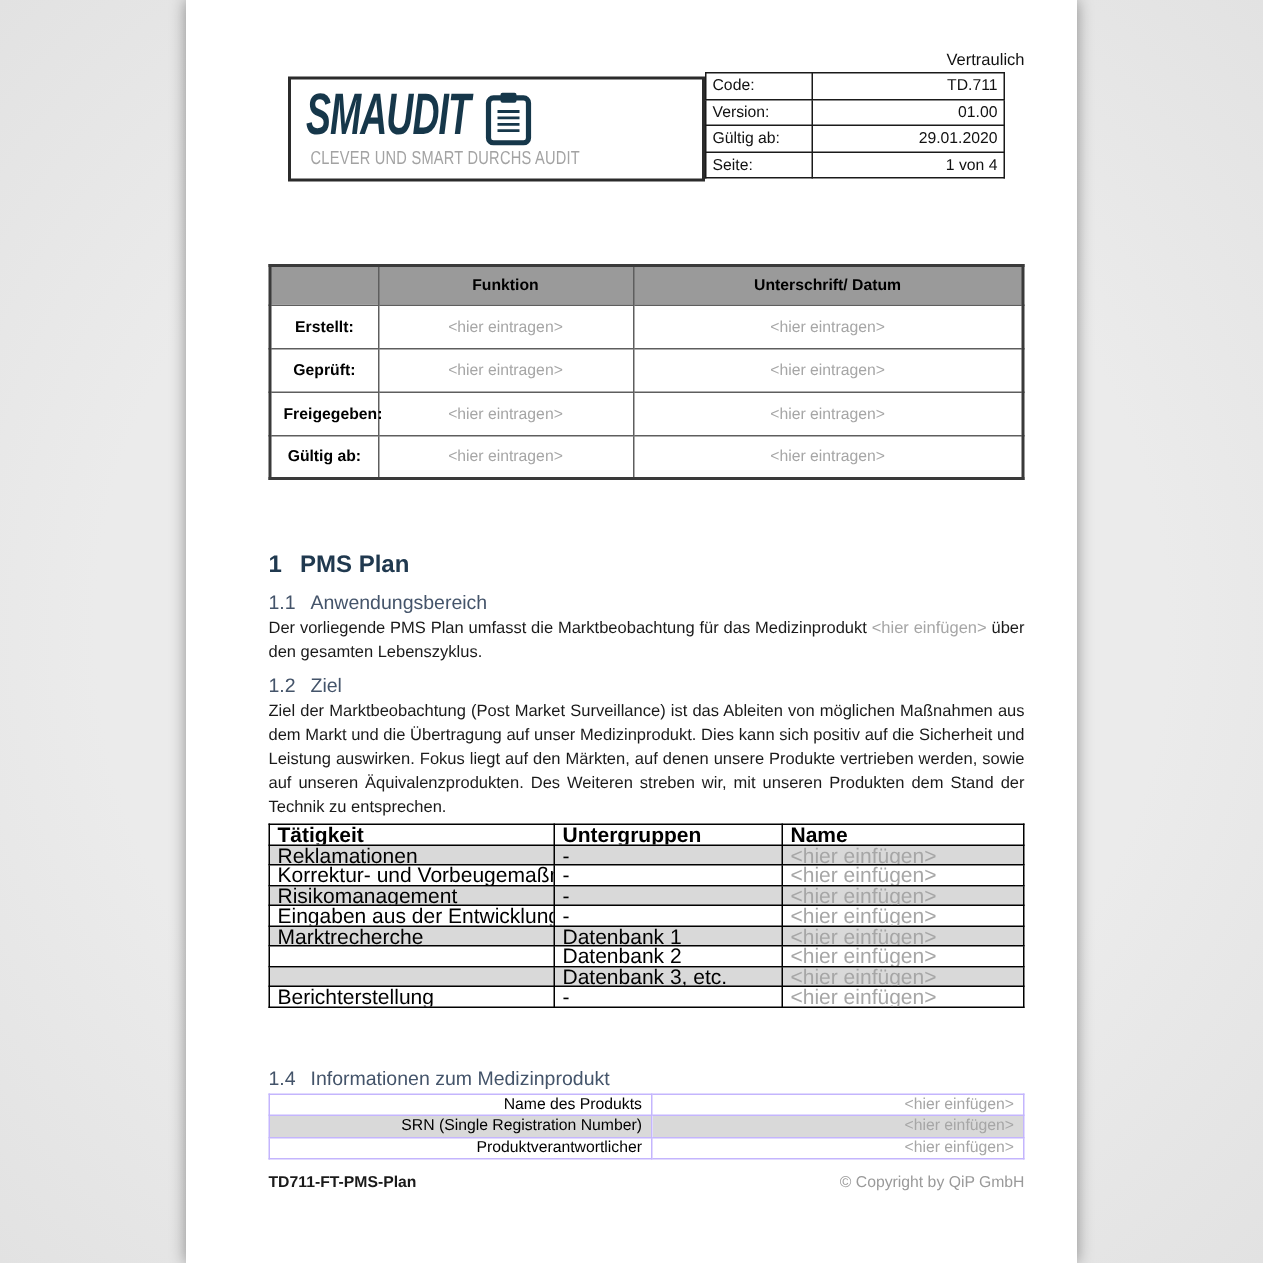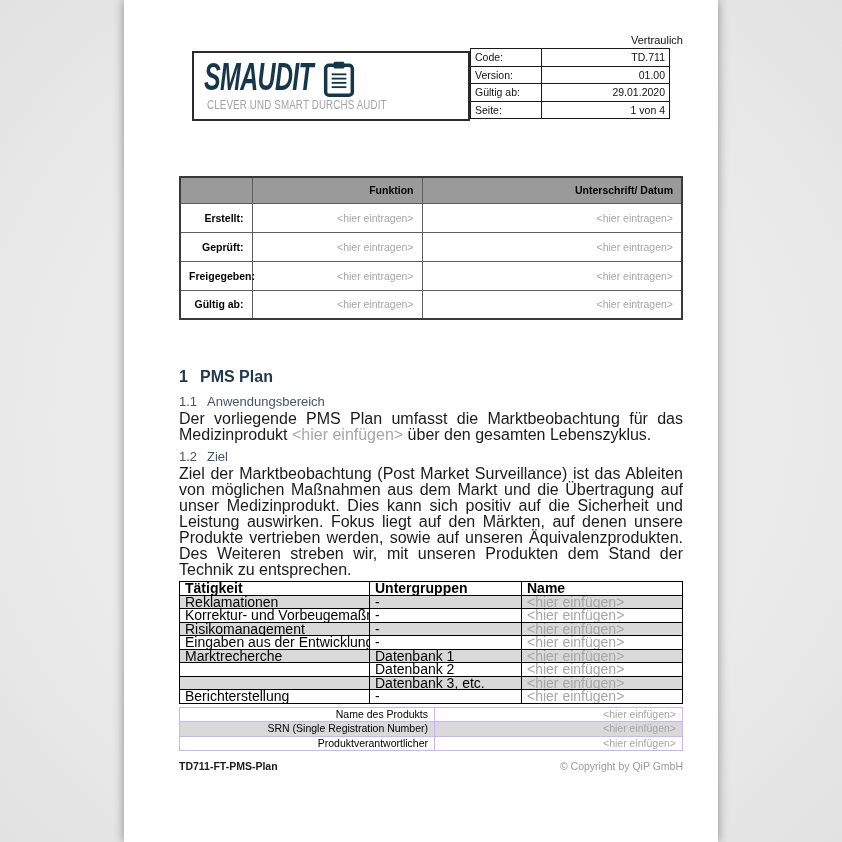--- a/index.html
+++ b/index.html
@@ -39,38 +39,38 @@
   .meta-table { border-collapse:collapse; width:200px; font-size:10.5px; color:#111; table-layout:fixed; }
   .meta-table td { border:1.5px solid #1a1a1a; height:16.5px; padding:0 4px; }
   .meta-table .meta-label { width:62px; }
   .meta-table .meta-value { text-align:right; }
 
   
   .sig-table {
     border-collapse:collapse; width:100%; margin-top:55px;
     font-size:10.5px; border:2px solid #3a3a3a; table-layout:fixed; color:#000;
   }
-  .sig-table th, .sig-table td { border:1px solid #5e5e5e; text-align:right; padding:0 8px; }
+  .sig-table th, .sig-table td { border:1px solid #5e5e5e; text-align:center; padding:0 8px; }
   .sig-table thead tr { height:26px; }
   .sig-table thead th { background:#9a9a9a; font-weight:bold; }
   .sig-table tbody tr { height:29px; }
   .sig-table tbody th { font-weight:bold; background:#fff; }
   .ph { color:#a6a6a6; }
 
   
   .h1 { margin-top:47px; font-size:16px; line-height:19px; font-weight:bold; color:#20394f; }
   .h1 .num { display:inline-block; width:21px; }
   .h2 { font-size:13px; line-height:15px; font-weight:400; color:#44546a; }
   .h2 .num { display:inline-block; width:28px; }
   .h2-11 { margin-top:8px; }
   .h2-12 { margin-top:6px; }
   .h2-13 { margin-top:5px; }
   .h2-14 { margin-top:39px; }
 
-  p.body-text { margin:2px 0 0 0; font-size:16px; line-height:16px; color:#1a1a1a; text-align:justify; }
+  p.body-text { margin:2px 0 0 0; font-size:11px; line-height:16px; color:#1a1a1a; text-align:justify; }
 
   
   .resp-table { border-collapse:collapse; width:100%; margin-top:3px; font-size:14px; table-layout:fixed; color:#000; }
   .resp-table th, .resp-table td { border:1px solid #000; padding:0 5px; height:12.5px; line-height:12px; text-align:left; overflow:hidden; white-space:nowrap; }
   .resp-table thead th { font-weight:bold; background:#fff; }
   .resp-table col.c1 { width:190px; } .resp-table col.c2 { width:152px; }
   tr.shaded { background:#d9d9d9; }
 
   
   .prod-table { border-collapse:collapse; width:100%; margin-top:3px; font-size:10.5px; table-layout:fixed; color:#000; }
@@ -232,20 +232,23 @@
           <td class="ph">&lt;hier einfügen&gt;</td>
         </tr>
         <tr>
           <td>Berichterstellung</td>
           <td>-</td>
           <td class="ph">&lt;hier einfügen&gt;</td>
         </tr>
       </tbody>
     </table>
 
+    <div class="h2 h2-14">
+      <span class="num">1.4</span><span>Informationen zum Medizinprodukt</span>
+    </div>
 
     <table class="prod-table">
       <colgroup>
           <col class="c1">
           <col>
         </colgroup>
       <tbody>
         <tr>
           <td>Name des Produkts</td>
           <td class="ph">&lt;hier einfügen&gt;</td>

